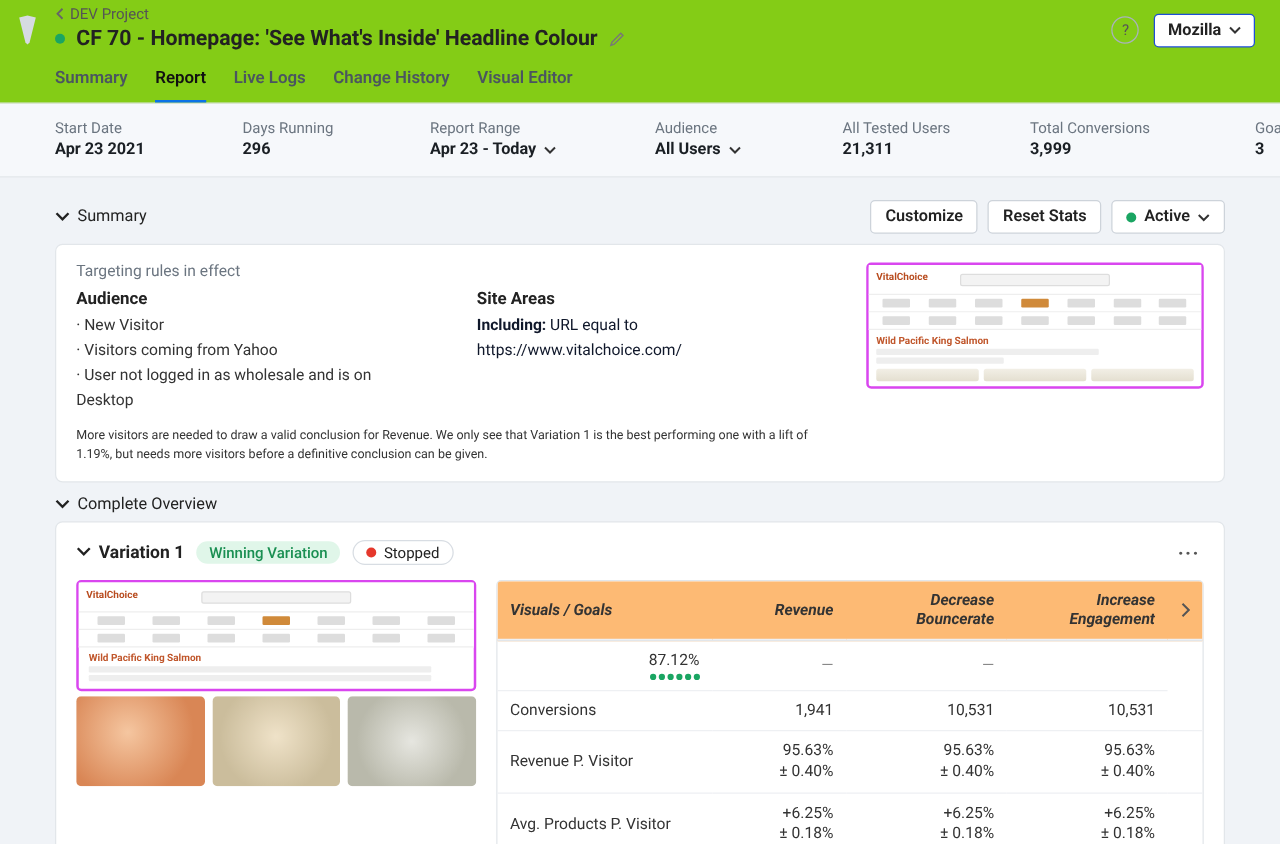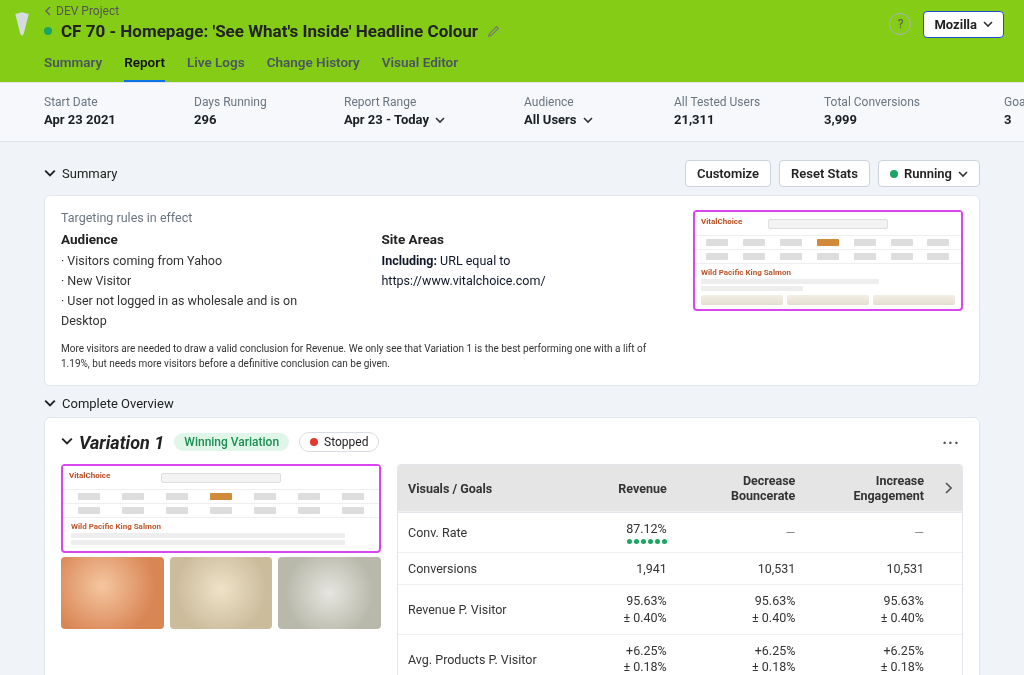--- a/index.html
+++ b/index.html
@@ -105,21 +105,21 @@
   .thumb-title { font-size:8px; color:#c0562b; font-weight:bold; }
   .thumb-text { height:5px; background:#eee; width:70%; margin:2px 0; border-radius:1px; }
   .thumb-text.short { width:40%; }
   .thumb-img-row { display:flex; gap:4px; margin-top:4px; }
   .thumb-img { flex:1; height:26px; border-radius:2px; }
   .t1 { height:10px; background:linear-gradient(#f2efe6,#e4dfd0); }
   .section-hdr.overview { padding-top:10px; padding-bottom:6px; }
   .var-card { padding:12px 16px 14px 16px; }
   .var-row1 { display:flex; align-items:center; justify-content:space-between; }
   .var-left { display:flex; align-items:center; gap:10px; }
-  .var-title { font-size:18px; font-weight:700;font-style:italic; }
+  .var-title { font-size:14px; font-weight:700; }
   .badge {
     font-size:12px; padding:2px 10px; border-radius:12px; font-weight:500;
   }
   .badge.green { background:#e0f6e9; color:#1a8f52; }
   .stopped-pill {
     border:1px solid #d8dde3; border-radius:14px; padding:2px 10px; display:flex;
     align-items:center; gap:6px; font-size:12px; color:#222;
   }
   .var-body { display:flex; gap:16px; margin-top:10px; }
   .var-thumb { width:320px; }
@@ -127,21 +127,21 @@
   .food {
     flex:1; height:72px; border-radius:4px; background:#ddd;
   }
   .food.a { background: radial-gradient(circle at 40% 40%, #f5c6a0, #d98655 70%), #efe7db; }
   .food.b { background: radial-gradient(circle at 50% 45%, #efe2c8, #cbbd9c 70%), #efe7db; }
   .food.c { background: radial-gradient(circle at 50% 50%, #e6e6e0, #b9b9ab 70%), #efe7db; }
   .metrics-table {
     flex:1; border:1px solid #e2e6ea; border-radius:4px; overflow:hidden;
   }
   .mt-row { display:grid; grid-template-columns: 1.6fr 1fr 1.2fr 1.2fr 28px; }
-  .mt-row.head { background:#e5e5e5; border-bottom:1px solid #e2e6ea; }
+  .mt-row.head { background:#fdba74; border-bottom:1px solid #e2e6ea;font-style:italic; }
   .mt-cell {
     padding:8px 10px; font-size:12.5px; color:#333; display:flex; align-items:center;
     border-bottom:1px solid #eef0f3;
   }
   .mt-row.head .mt-cell { font-weight:700; color:#333; font-size:12.5px; }
   .mt-cell.right { justify-content:flex-end; text-align:right; }
   .mt-cell .stack { display:flex; flex-direction:column; align-items:flex-end; line-height:1.3; }
   .dots-green { display:flex; gap:2px; margin-top:2px; }
   .dots-green span { width:5px; height:5px; border-radius:50%; background:#1aa562; display:inline-block; }
   .mdash { color:#888; }
@@ -262,38 +262,38 @@
     </div>
     <div class="btn-row">
       <div class="btn">
           <span>Customize</span>
         </div>
       <div class="btn">
           <span>Reset Stats</span>
         </div>
       <div class="btn">
         <span class="status-dot"></span>
-        <span>Running</span>
+        <span>Active</span>
         <span>
             <svg width="10" height="8" viewBox="0 0 10 8">
               <path d="M1 2 L5 6 L9 2" stroke="#333" stroke-width="1.6" fill="none"></path>
             </svg>
           </span>
       </div>
     </div>
   </div>
 
   <div class="card summary-card">
     <div class="summary-left">
       <div class="rules-label">Targeting rules in effect</div>
       <div class="two-col">
         <div class="col">
           <h3>Audience</h3>
+          <div class="line">· New Visitor</div>
           <div class="line">· Visitors coming from Yahoo</div>
-          <div class="line">· New Visitor</div>
           <div class="line">· User not logged in as wholesale and is on Desktop</div>
         </div>
         <div class="col">
           <h3>Site Areas</h3>
           <div class="line sub">
             <b>Including:</b><span> URL equal to https://www.vitalchoice.com/</span>
           </div>
         </div>
       </div>
       <div class="conclusion">More visitors are needed to draw a valid conclusion for Revenue. We only see that Variation 1 is the best performing one with a lift of 1.19%, but needs more visitors before a definitive conclusion can be given.</div>
@@ -411,21 +411,20 @@
           <div class="mt-cell right">Revenue</div>
           <div class="mt-cell right">Decrease Bouncerate</div>
           <div class="mt-cell right">Increase Engagement</div>
           <div class="mt-cell chev-col">
             <svg width="8" height="12" viewBox="0 0 8 12">
                 <path d="M2 1 L7 6 L2 11" stroke="#555" stroke-width="1.6" fill="none"></path>
               </svg>
           </div>
         </div>
         <div class="mt-row">
-          <div class="mt-cell">Conv. Rate</div>
           <div class="mt-cell right">
             <div class="stack">
               <span>87.12%</span>
               <span class="dots-green">
                   <span></span>
                   <span></span>
                   <span></span>
                   <span></span>
                   <span></span>
                   <span></span>

